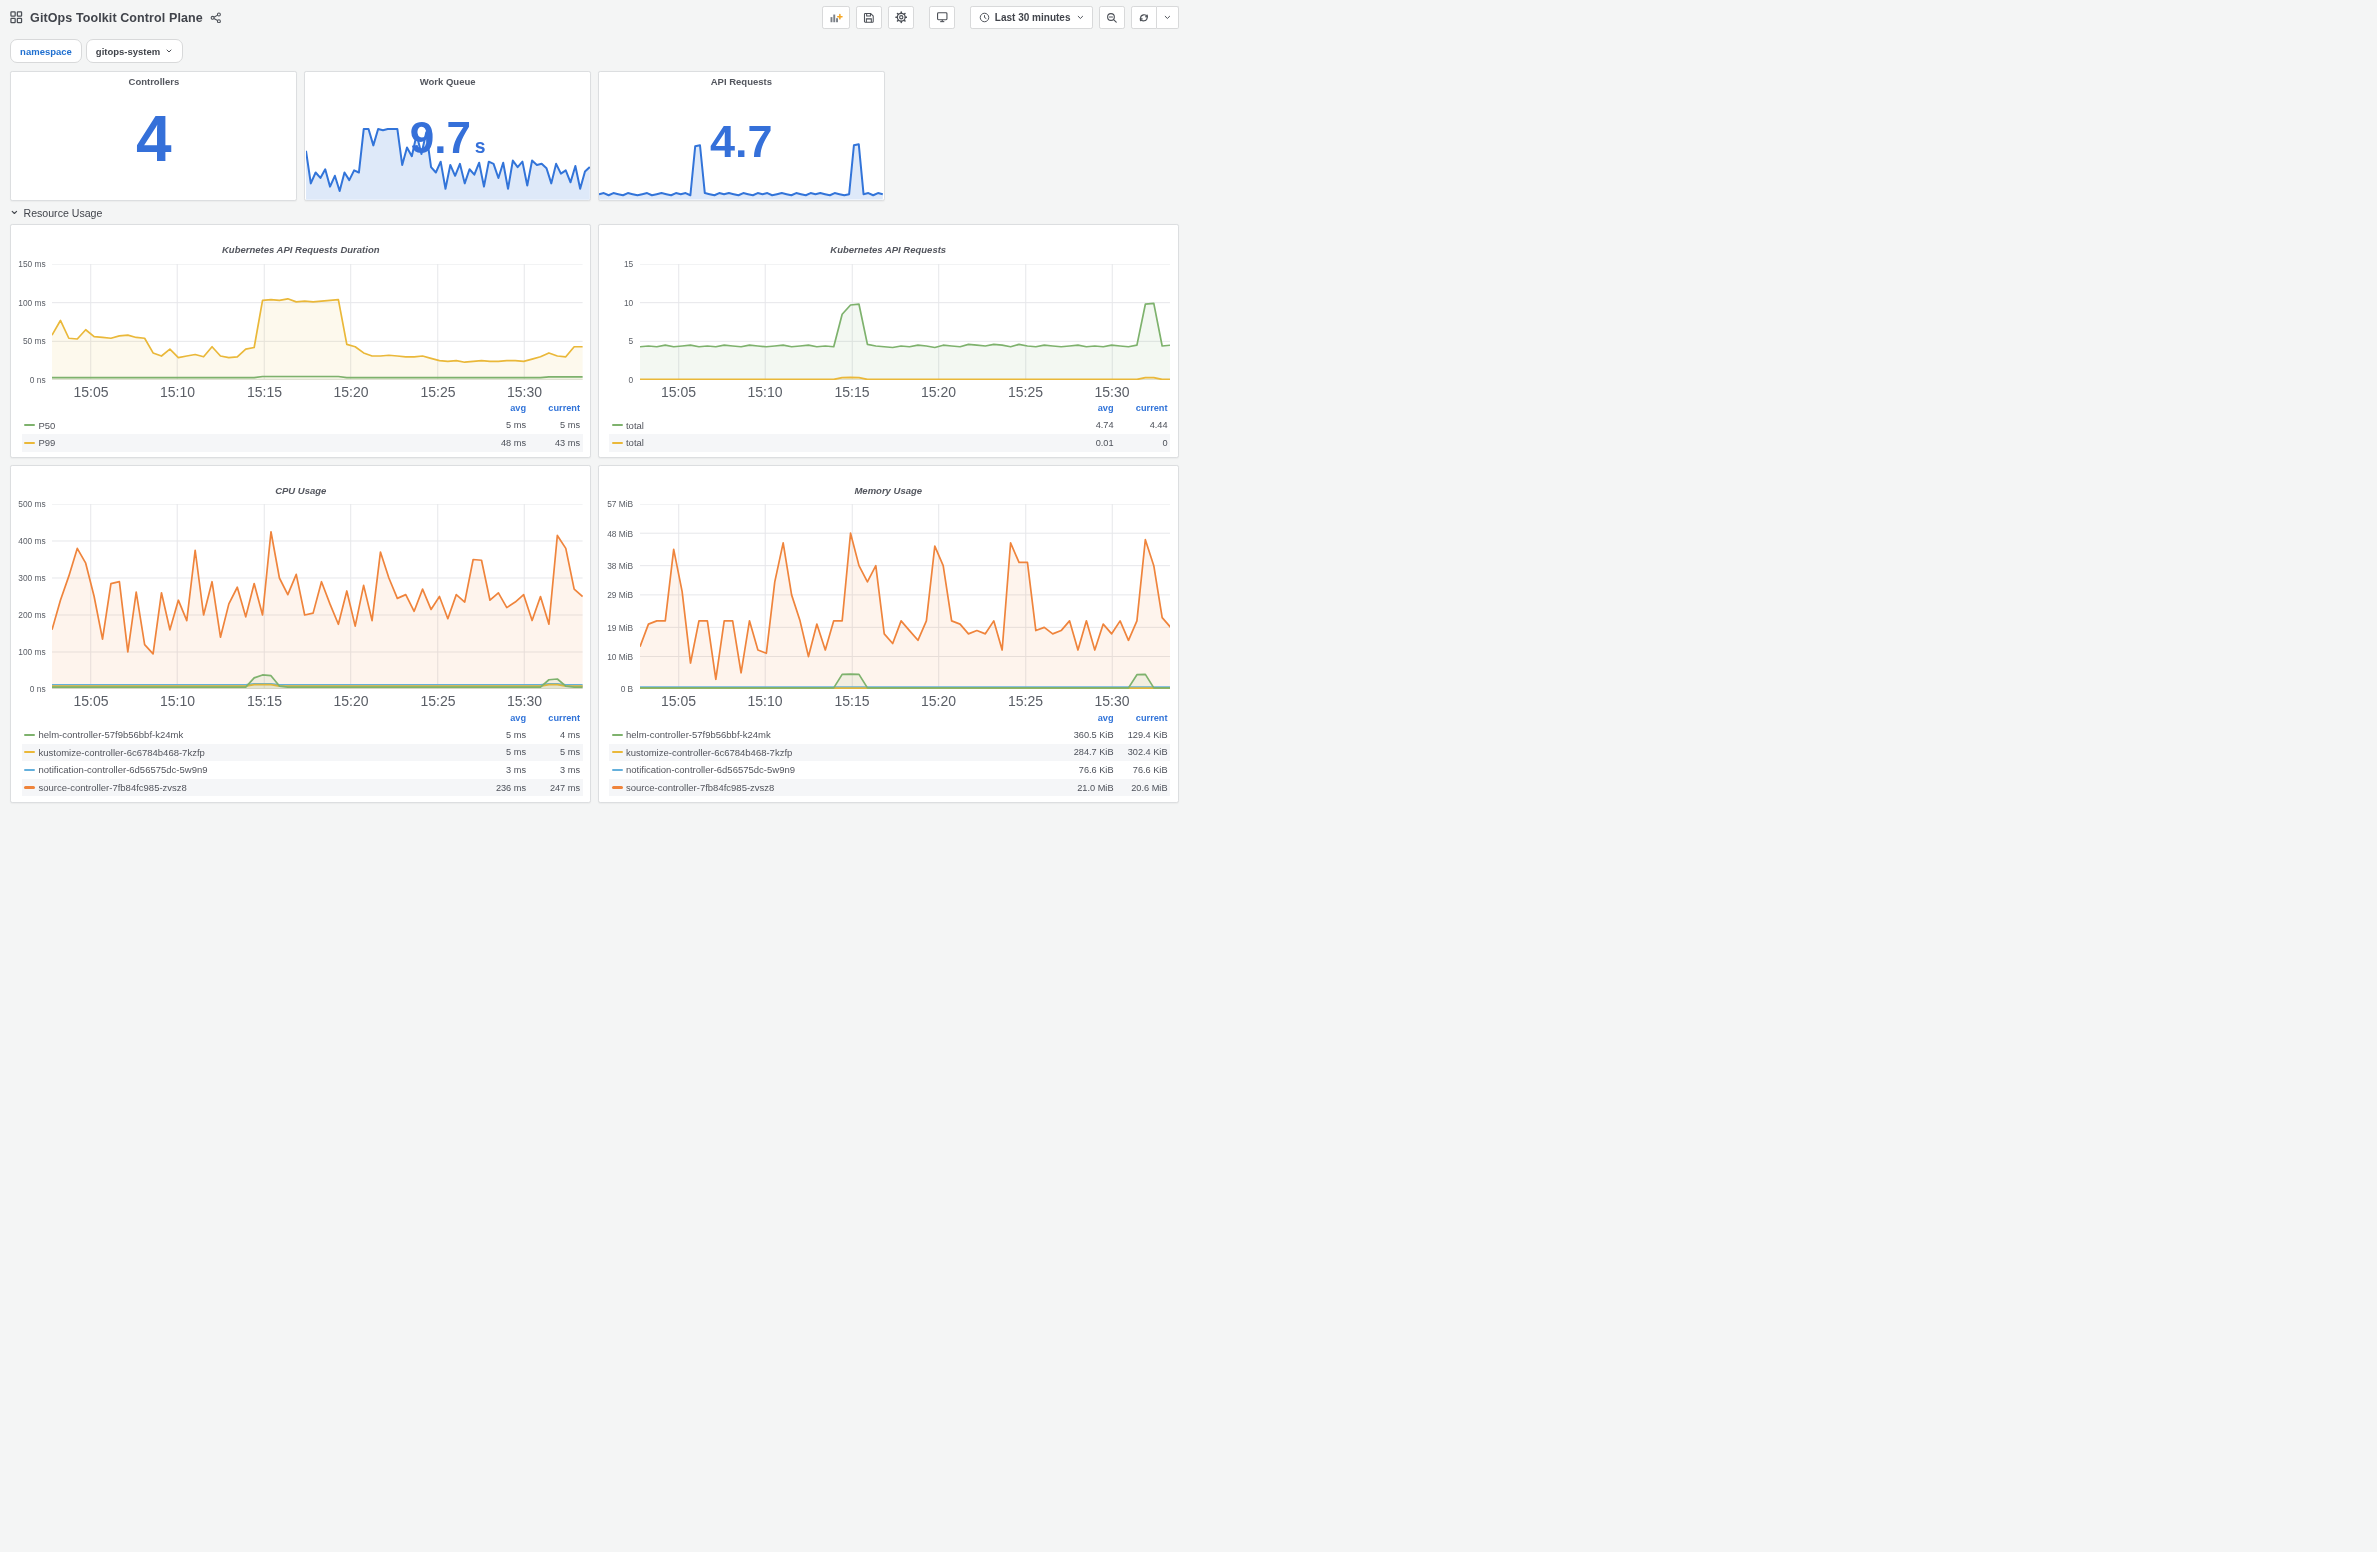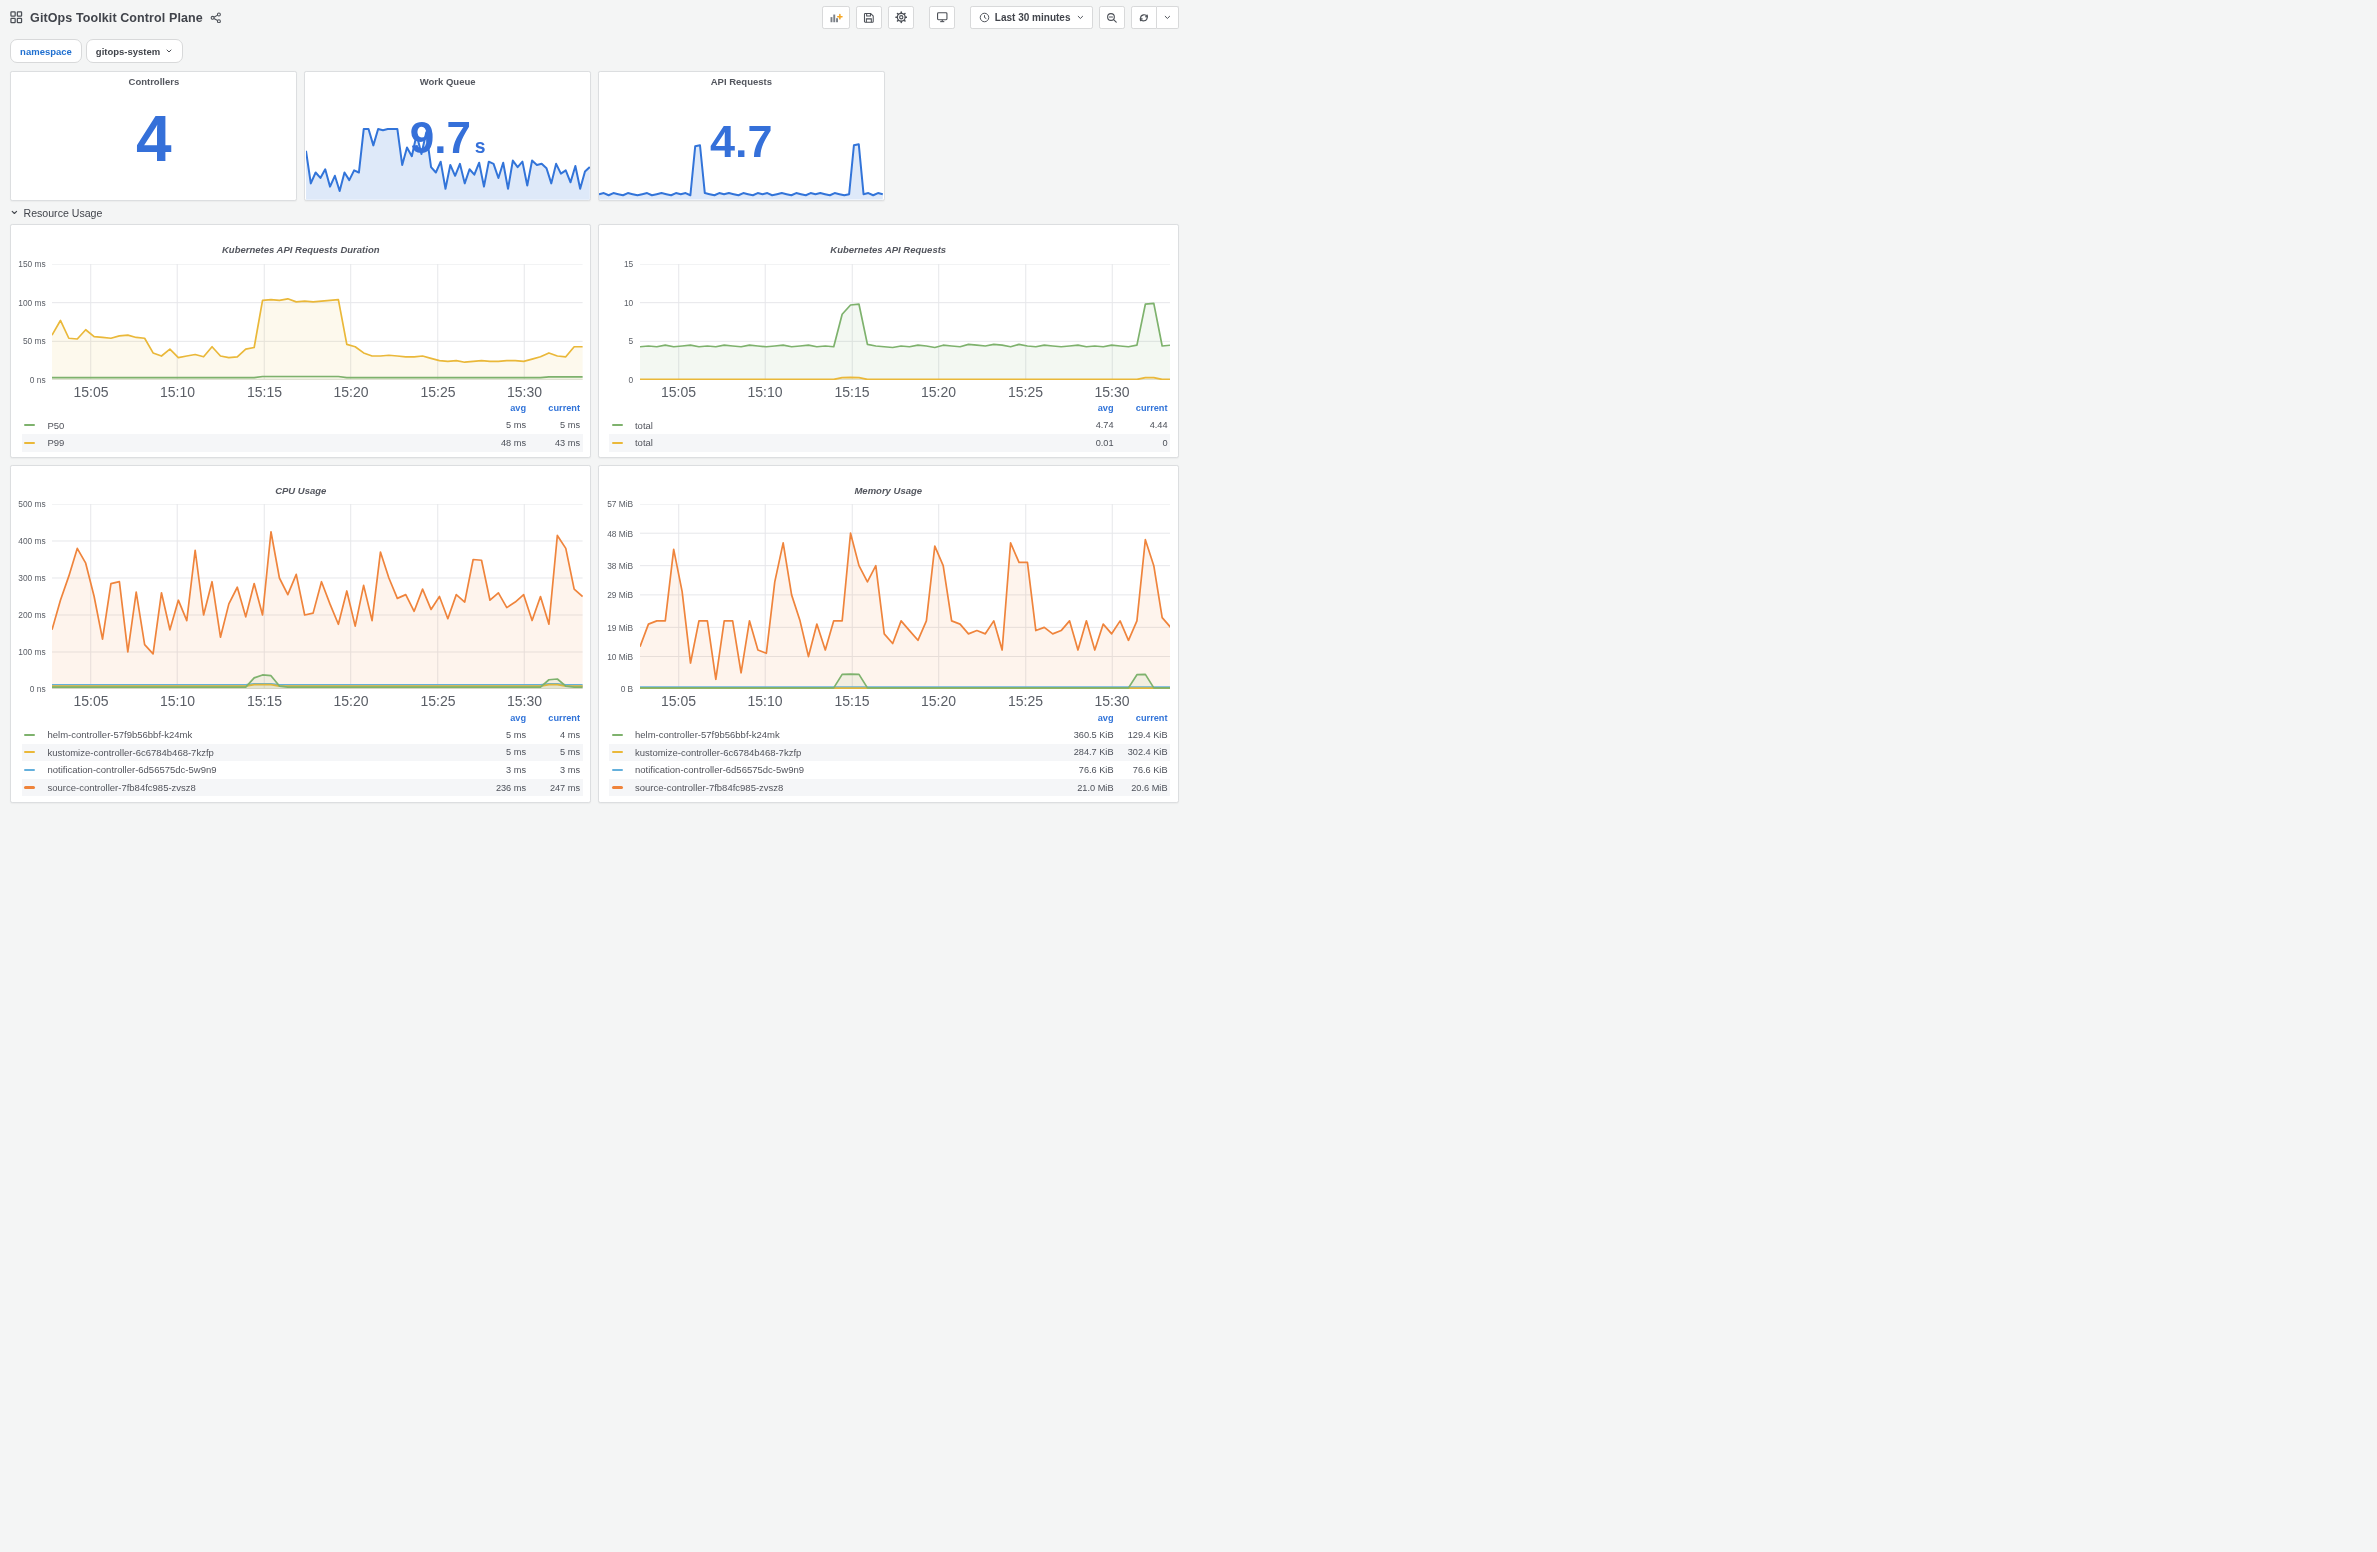--- a/index.html
+++ b/index.html
@@ -65,21 +65,21 @@
   .plotwrap svg.plot { position:absolute; inset:0; width:100%; height:100%; }
   .xaxis { height:17.6px; position:relative; margin:1.5px 7.3px 0 41px; }
   .xlab { position:absolute; top:2.2px; transform:translateX(-50%); font-size:14px; color:#5a5e66; }
 
   
   .legend { margin:1.5px 7.3px 2.9px 10.3px; }
   .lrow { display:grid; grid-template-columns:1fr 67px 54px; align-items:center; height:17.6px; padding:0 2.9px; }
   .lrow.head { height:16px; }
   .lrow:nth-child(odd):not(.head) { background:#f5f6f8; }
   .lcol-h { text-align:right; font-size:9.2px; font-weight:700; color:#3274d9; cursor:pointer; }
-  .lname { display:flex; align-items:center; gap:12px; font-size:9.5px; color:#52545c; cursor:pointer; }
+  .lname { display:flex; align-items:center; gap:3px; font-size:9.5px; color:#52545c; cursor:pointer; }
   .swatch { width:11px; height:2.2px; border-radius:1.5px; flex:none; }
   .lval { text-align:right; font-size:9.2px; color:#4d515a; }
 </style>
 </head>
 <body>
 
 <div class="page">
 
   <header class="dash-header">
     <div class="left">

